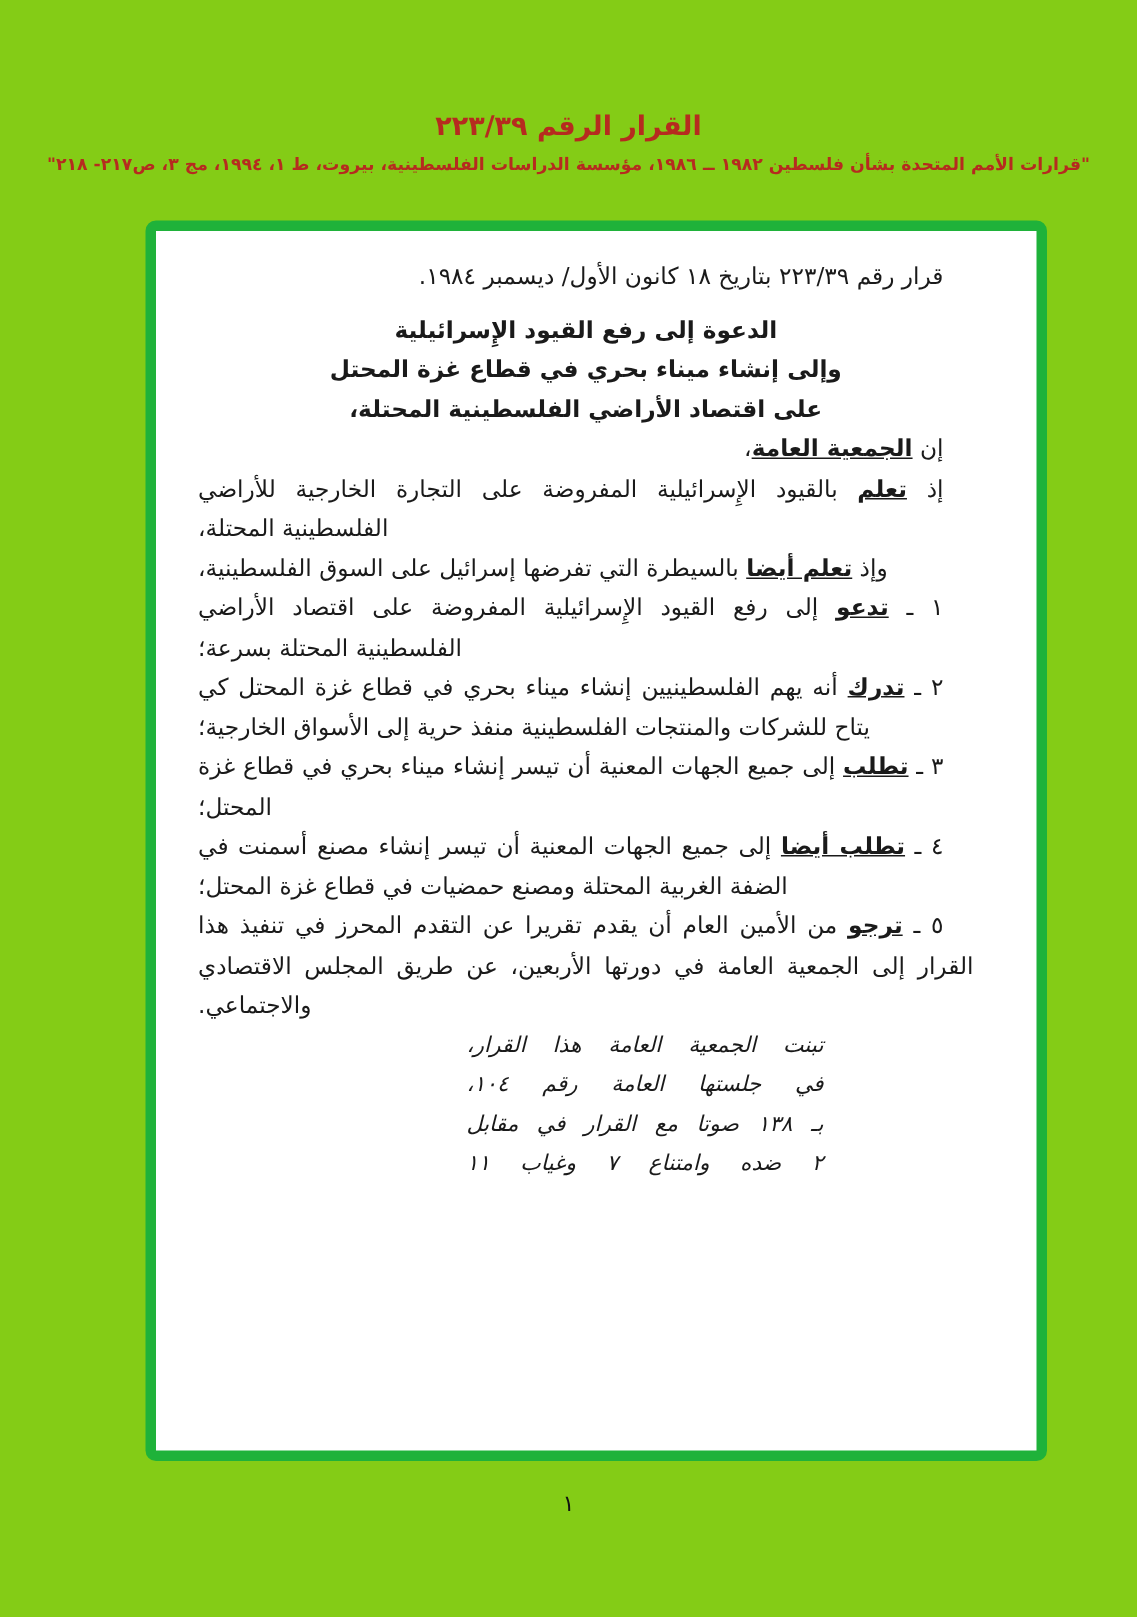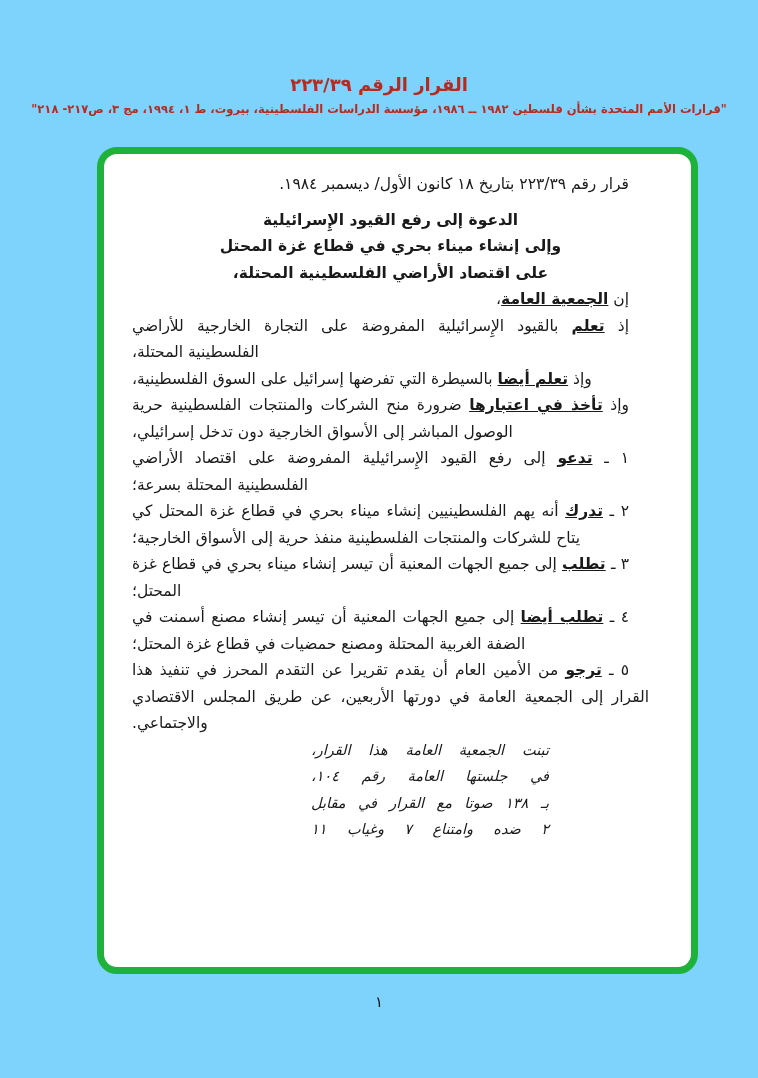--- a/index.html
+++ b/index.html
@@ -1,31 +1,31 @@
 <!DOCTYPE html>
 <html lang="ar" style="--red: #b62b1f; --green: #1fb23a;"><head>
 <meta charset="utf-8">
 <style>
   html,body{margin:0;padding:0;background:#ffffff;}
   body{
     width:758px;height:1078px;overflow:hidden;
     font-family:"DejaVu Sans",sans-serif;
     -webkit-font-smoothing:antialiased;
   }
-  .page{position:relative;width:758px;height:1078px;background:#7dd3fc;direction:rtl;}
+  .page{position:relative;width:758px;height:1078px;background:#84cc16;direction:rtl;}
 
   
   .doc-header{position:absolute;top:74px;left:0;right:0;text-align:center;color:var(--red,#b62b1f);}
   .doc-title{font-size:18px;font-weight:bold;letter-spacing:.5px;}
   .doc-source{font-size:11.5px;font-weight:bold;margin-top:7px;white-space:nowrap;}
 
   
   .green-box{
     position:absolute;left:97px;top:147px;width:601px;height:827px;
-    box-sizing:border-box;border:7px solid var(--green,#1fb23a);border-radius:20px;
+    box-sizing:border-box;border:7px solid var(--green,#1fb23a);border-radius:7px;
     background:#fff;
   }
   .box-content{
     position:absolute;top:0;left:0;right:0;bottom:0;
     padding:17px 42px 0 28px;
     direction:rtl;
     font-size:15.5px;line-height:26.5px;color:#1a1a1a;
   }
   .intro{margin:0;text-align:right;text-indent:20px;}
   .res-titles{margin-top:9px;}
@@ -56,21 +56,20 @@
       <p class="intro">قرار رقم ٢٢٣/٣٩ بتاريخ ١٨ كانون الأول/ ديسمبر ١٩٨٤.</p>
       <div class="res-titles" id="res-titles">
           <div class="title-line">الدعوة إلى رفع القيود الإِسرائيلية</div>
           <div class="title-line">وإلى إنشاء ميناء بحري في قطاع غزة المحتل</div>
           <div class="title-line">على اقتصاد الأراضي الفلسطينية المحتلة،</div>
         </div>
       <div id="paras">
           <p class="para short"><span>إن </span><span class="b">الجمعية العامة</span><span>،</span></p>
           <p class="para"><span>إذ </span><span class="b">تعلم</span><span> بالقيود الإِسرائيلية المفروضة على التجارة الخارجية للأراضي الفلسطينية المحتلة،</span></p>
           <p class="para"><span>وإذ </span><span class="b">تعلم أيضا</span><span> بالسيطرة التي تفرضها إسرائيل على السوق الفلسطينية،</span></p>
-          <p class="para"><span>وإذ </span><span class="b">تأخذ في اعتبارها</span><span> ضرورة منح الشركات والمنتجات الفلسطينية حرية الوصول المباشر إلى الأسواق الخارجية دون تدخل إسرائيلي،</span></p>
           <p class="para"><span>١ ـ </span><span class="b">تدعو</span><span> إلى رفع القيود الإِسرائيلية المفروضة على اقتصاد الأراضي الفلسطينية المحتلة بسرعة؛</span></p>
           <p class="para"><span>٢ ـ </span><span class="b">تدرك</span><span> أنه يهم الفلسطينيين إنشاء ميناء بحري في قطاع غزة المحتل كي يتاح للشركات والمنتجات الفلسطينية منفذ حرية إلى الأسواق الخارجية؛</span></p>
           <p class="para"><span>٣ ـ </span><span class="b">تطلب</span><span> إلى جميع الجهات المعنية أن تيسر إنشاء ميناء بحري في قطاع غزة المحتل؛</span></p>
           <p class="para"><span>٤ ـ </span><span class="b">تطلب أيضا</span><span> إلى جميع الجهات المعنية أن تيسر إنشاء مصنع أسمنت في الضفة الغربية المحتلة ومصنع حمضيات في قطاع غزة المحتل؛</span></p>
           <p class="para"><span>٥ ـ </span><span class="b">ترجو</span><span> من الأمين العام أن يقدم تقريرا عن التقدم المحرز في تنفيذ هذا القرار إلى الجمعية العامة في دورتها الأربعين، عن طريق المجلس الاقتصادي والاجتماعي.</span></p>
         </div>
       <div class="adopt" id="adopt">
           <div class="adopt-line">تبنت الجمعية العامة هذا القرار،</div>
           <div class="adopt-line">في جلستها العامة رقم ١٠٤،</div>
           <div class="adopt-line">بـ ١٣٨ صوتا مع القرار في مقابل</div>

